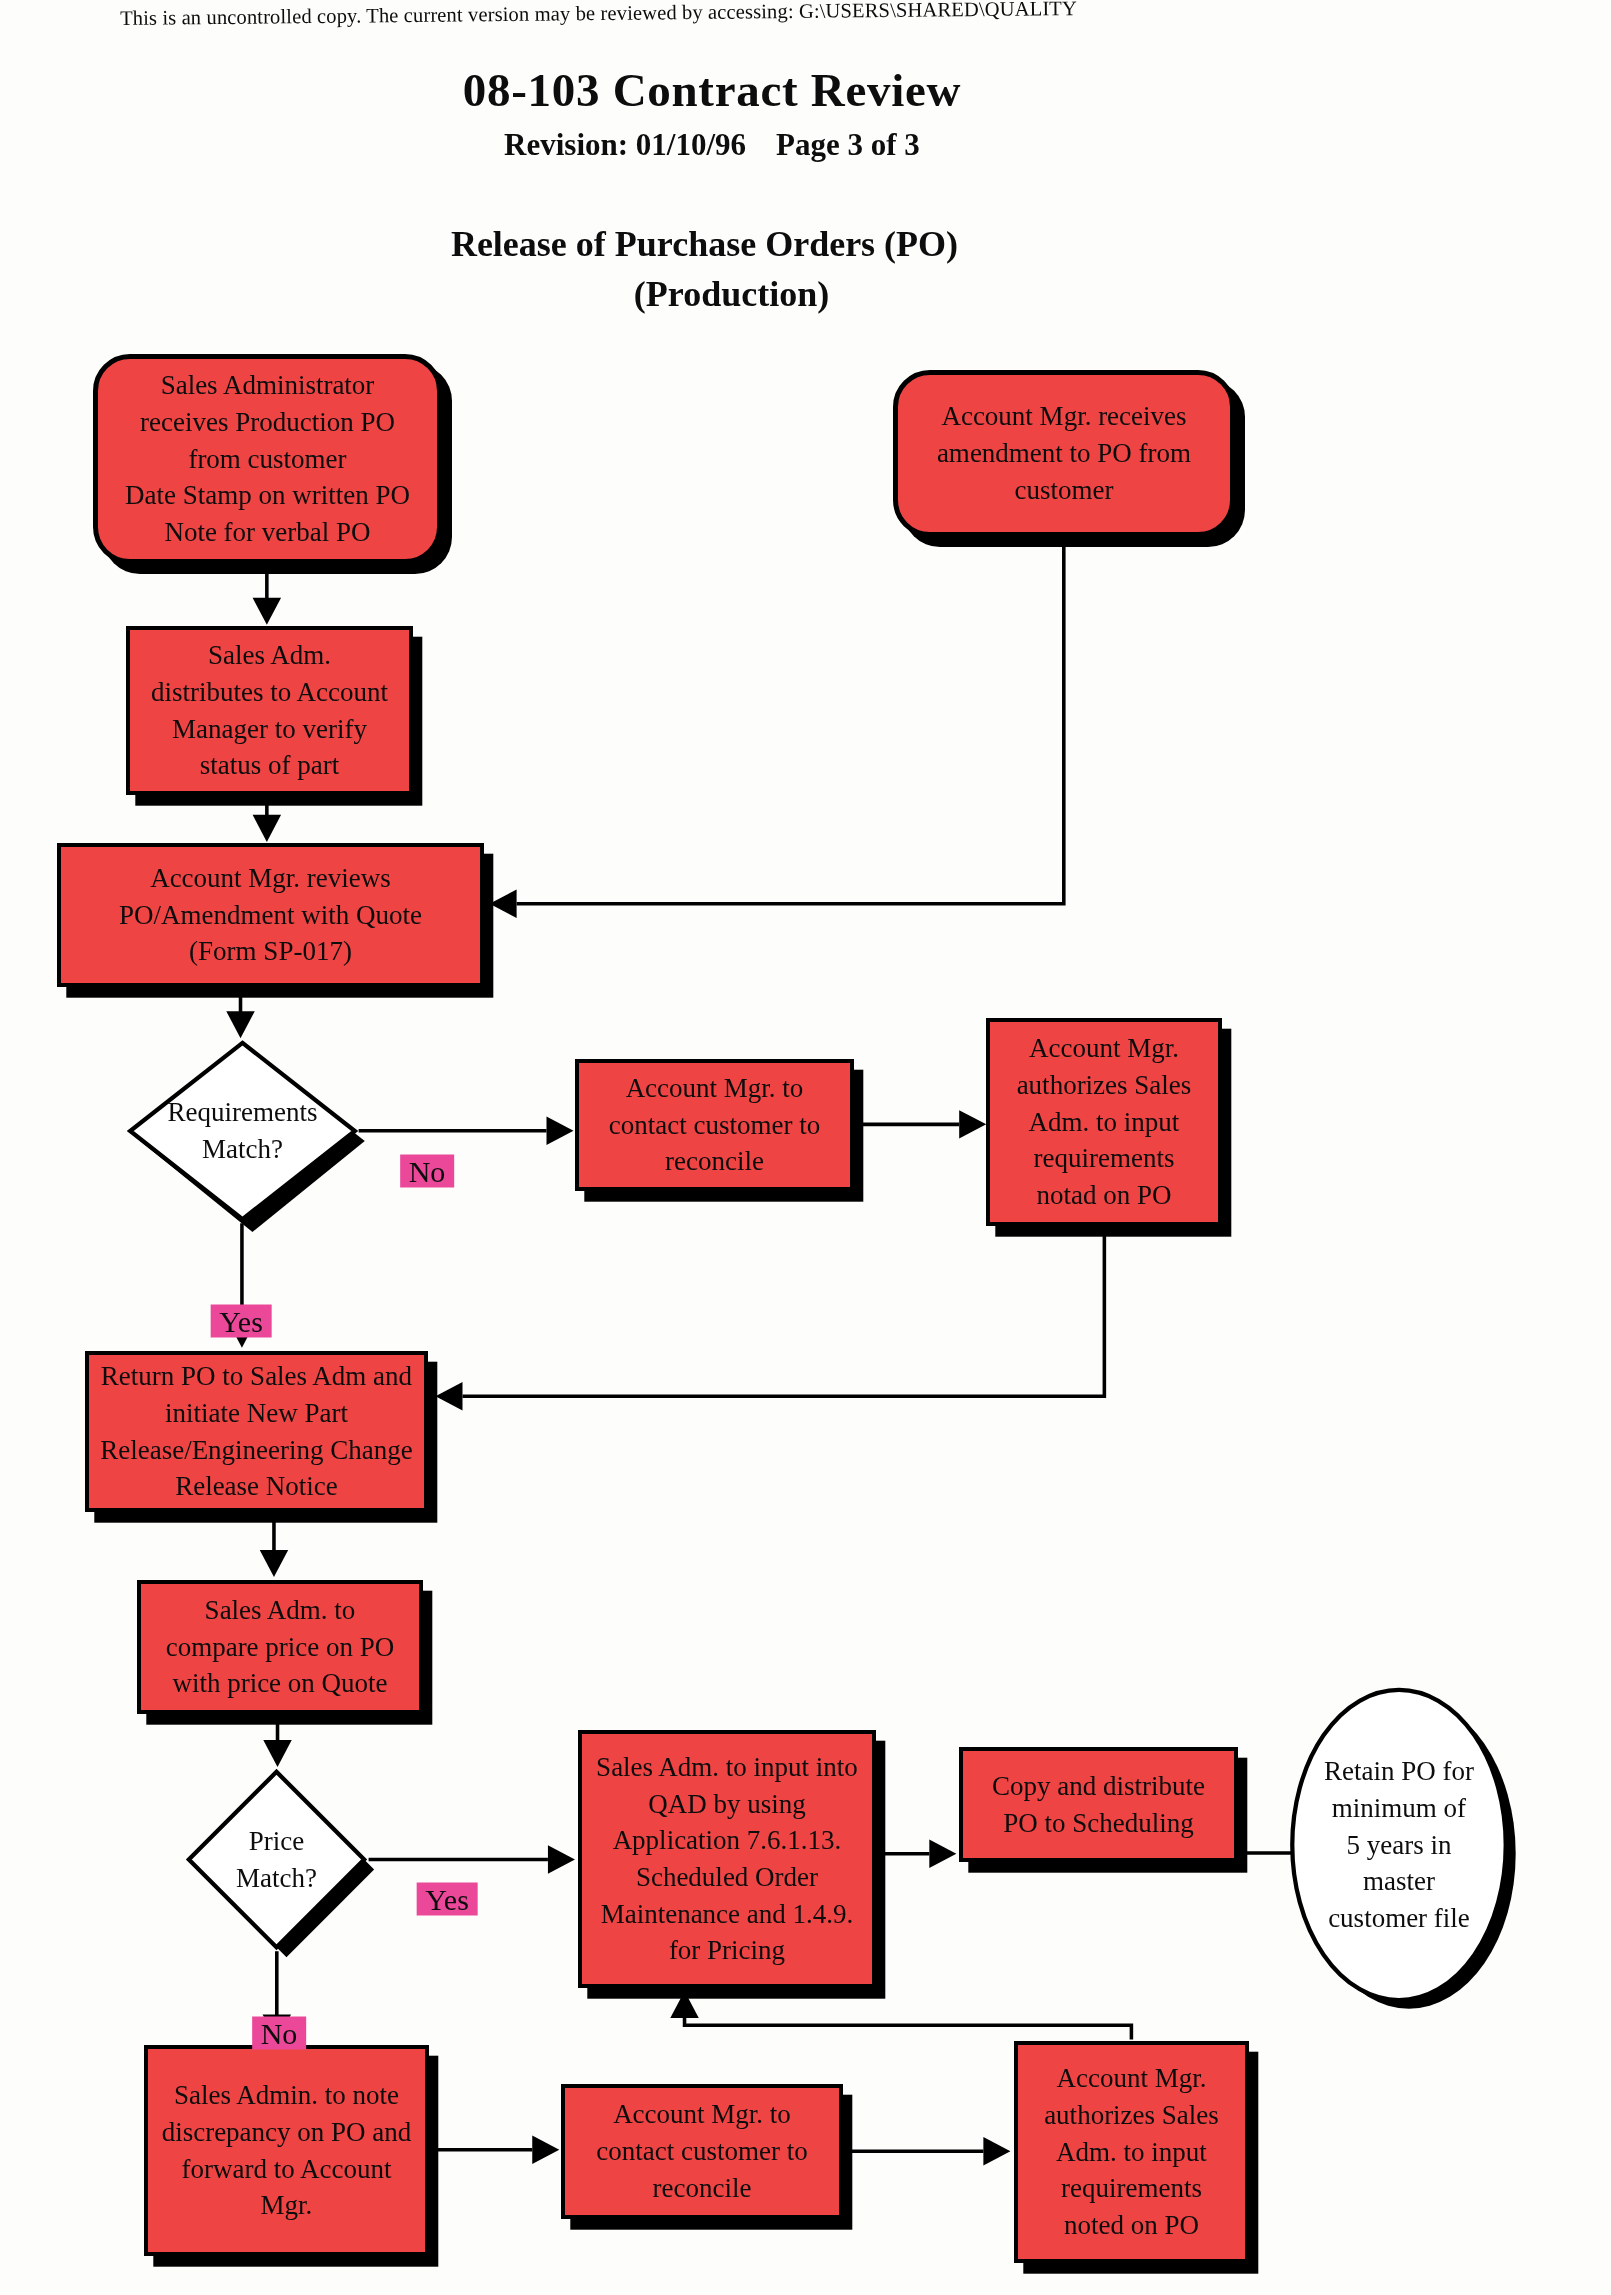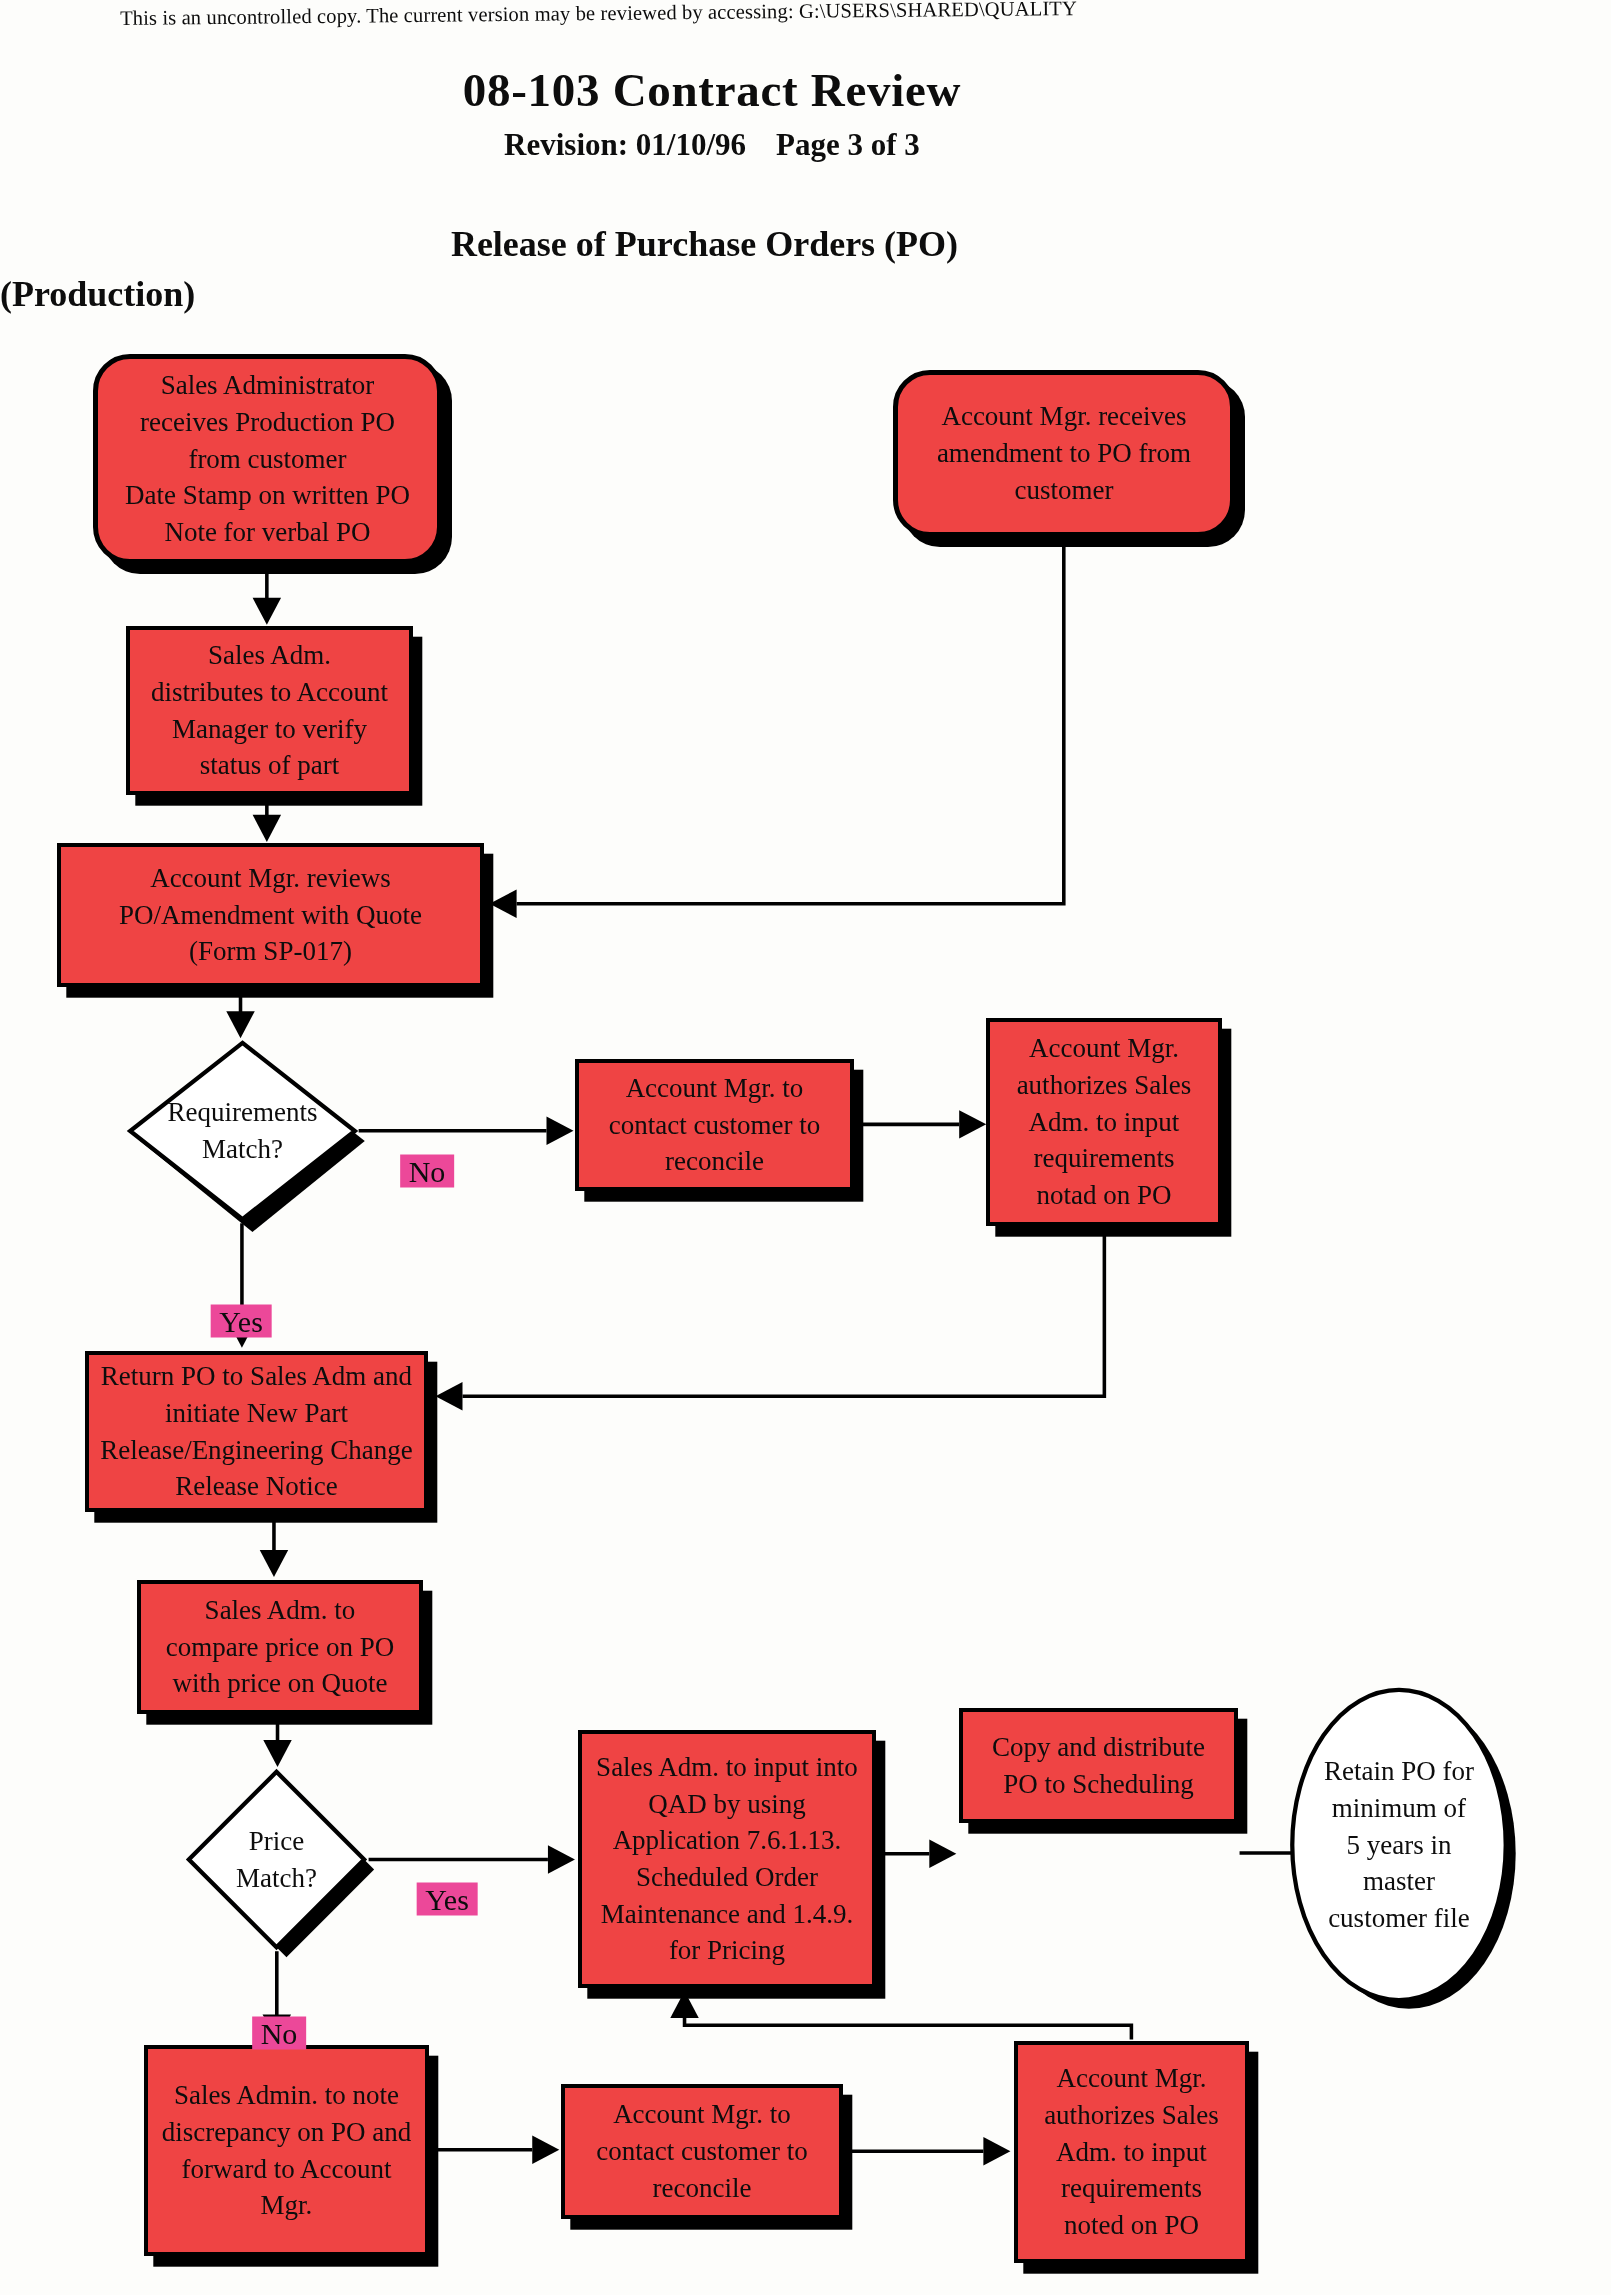--- a/index.html
+++ b/index.html
@@ -26,21 +26,21 @@
     position:absolute;left:0;top:127px;width:1424px;
     display:flex;justify-content:center;gap:30px;
     font-size:31px;font-weight:bold;
   }
   .subtitle1{
     position:absolute;left:0;top:223px;width:1409px;
     text-align:center;font-size:36px;font-weight:bold;
   }
   .subtitle2{
     position:absolute;left:0;top:273px;width:1409px;
-    text-align:left;font-size:36px;font-weight:bold;
+    text-align:center;font-size:36px;font-weight:bold;padding-left:27px;
   }
   
   .node{
     position:absolute;box-sizing:border-box;
     background:#ef4444;border:4.3px solid #000;
     box-shadow:9.3px 10.7px 0 0 #000;
     display:flex;align-items:center;justify-content:center;
     text-align:center;
   }
   .rounded{border-radius:37px;border-width:5px;box-shadow:10px 10px 0 0 #000;}
@@ -202,21 +202,21 @@
 
   <div class="node" style="left:578px;top:1730px;width:298px;height:258px;">
     <div class="node-text">Sales Adm. to input into
 QAD by using
 Application 7.6.1.13.
 Scheduled Order
 Maintenance and 1.4.9.
 for Pricing</div>
   </div>
 
-  <div class="node" style="left:959px;top:1708px;width:279px;height:115px;">
+  <div class="node" style="left:959px;top:1747px;width:279px;height:115px;">
     <div class="node-text">Copy and distribute
 PO to Scheduling</div>
   </div>
 
   <div class="shape-node" style="left:1288px;top:1684px;width:222px;height:322px;">
     <svg width="222" height="322" viewBox="0 0 312 452">
       <ellipse cx="170" cy="238" rx="150" ry="218" fill="#000"></ellipse>
       <ellipse cx="156" cy="226" rx="150" ry="218" fill="#fff" stroke="#000" stroke-width="6"></ellipse>
     </svg>
     <div class="node-text">Retain PO for

